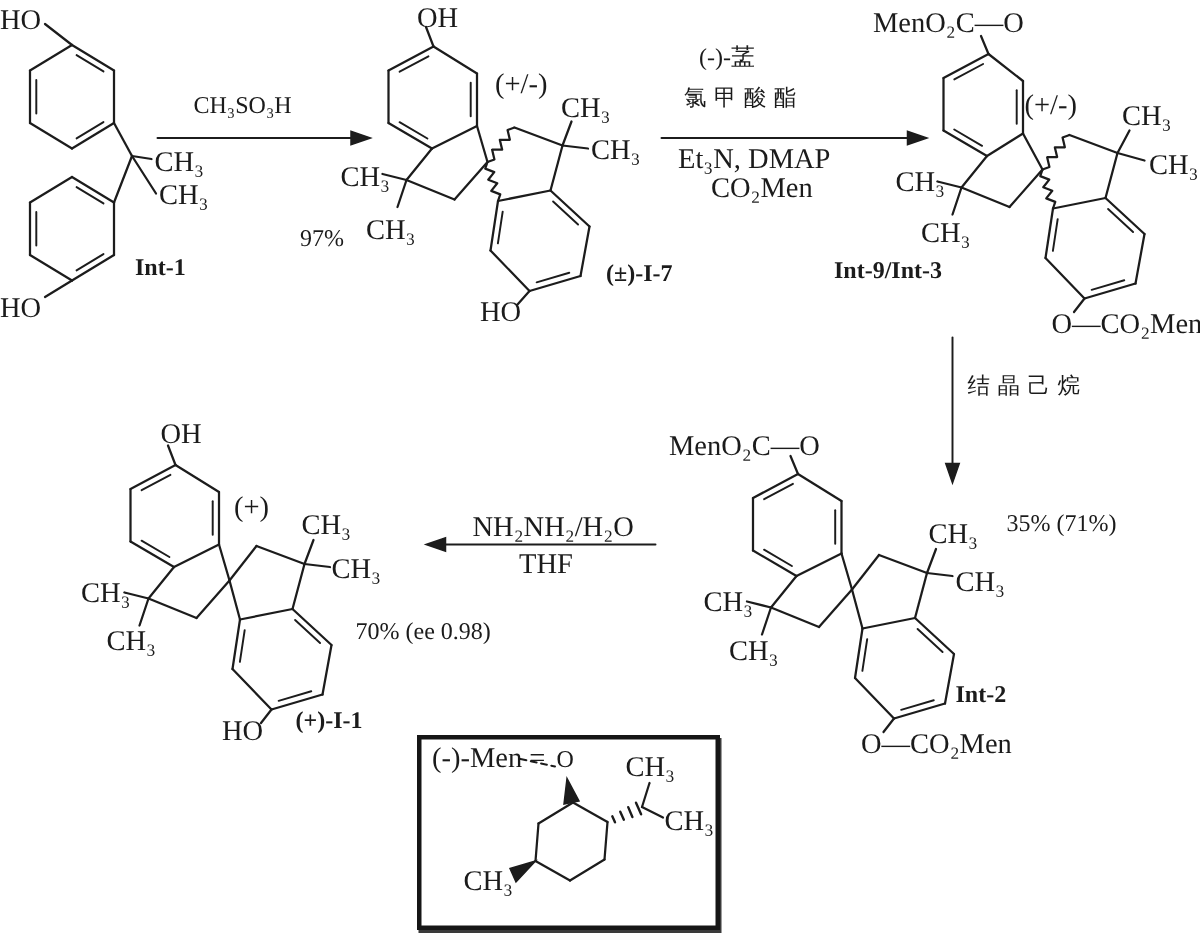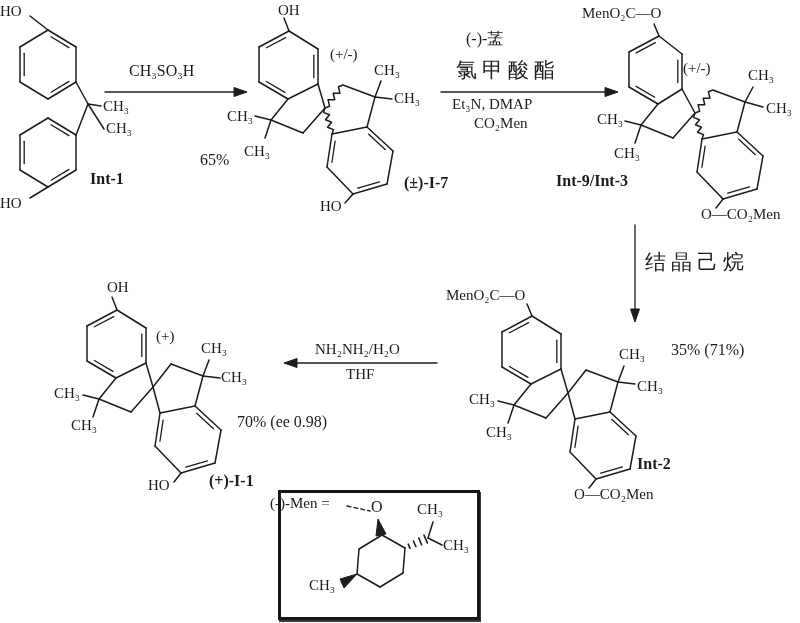--- a/index.html
+++ b/index.html
@@ -1,24 +1,24 @@
 <!DOCTYPE html>
 <html><head>
 <meta charset="utf-8">
 <style>
   html,body{margin:0;padding:0;background:#ffffff;}
   body{
     width:800px;height:623px;position:relative;overflow:hidden;
     font-family:"Liberation Serif","DejaVu Serif",serif;color:#1b1b1b;
   }
   .stage{position:absolute;left:0;top:0;width:800px;height:623px;}
-  .lb{position:absolute;white-space:nowrap;font-size:15px;line-height:1.15;}
+  .lb{position:absolute;white-space:nowrap;font-size:19px;line-height:1.15;}
   .f16{font-size:16px;}
   .b{font-weight:bold;}
-  .cjk{font-size:21px;letter-spacing:5px;}
+  .cjk{font-size:15px;letter-spacing:5px;}
   #legendbox{
     position:absolute;left:278px;top:490px;width:196px;height:124px;
     border:3px solid #161616;box-shadow:1px 2px 0 0 #3a3a3a;
   }
 </style>
 </head>
 <body>
 
 <svg id="bonds" class="stage" viewBox="0 0 800 623">
     <line x1="48" y1="30" x2="20" y2="47" stroke="#1c1c1c" stroke-width="1.5" stroke-linecap="round"></line>
@@ -200,21 +200,21 @@
 
 <div id="legendbox"></div>
 
 <div class="lb" style="left:0px;top:3px">HO</div>
 <div class="lb" style="left:103px;top:98px">CH₃</div>
 <div class="lb" style="left:106px;top:120px">CH₃</div>
 <div class="lb" style="left:0px;top:195px">HO</div>
 <div class="lb f16 b" style="left:90px;top:170px">Int-1</div>
 
 <div class="lb f16" style="left:129px;top:62px">CH₃SO₃H</div>
-<div class="lb f16" style="left:200px;top:151px">65%</div>
+<div class="lb f16" style="left:200px;top:151px">97%</div>
 
 <div class="lb" style="left:278px;top:2px">OH</div>
 <div class="lb" style="left:330px;top:46px">(+/-)</div>
 <div class="lb" style="left:227px;top:108px">CH₃</div>
 <div class="lb" style="left:244px;top:143px">CH₃</div>
 <div class="lb" style="left:374px;top:62px">CH₃</div>
 <div class="lb" style="left:394px;top:90px">CH₃</div>
 <div class="lb" style="left:320px;top:198px">HO</div>
 <div class="lb f16 b" style="left:404px;top:174px">(±)-I-7</div>
 
@@ -247,19 +247,19 @@
 <div class="lb" style="left:346px;top:366px">THF</div>
 <div class="lb f16" style="left:237px;top:413px">70% (ee 0.98)</div>
 
 <div class="lb" style="left:107px;top:279px">OH</div>
 <div class="lb" style="left:156px;top:328px">(+)</div>
 <div class="lb" style="left:54px;top:385px">CH₃</div>
 <div class="lb" style="left:71px;top:417px">CH₃</div>
 <div class="lb" style="left:201px;top:340px">CH₃</div>
 <div class="lb" style="left:221px;top:369px">CH₃</div>
 <div class="lb" style="left:148px;top:477px">HO</div>
-<div class="lb f16 b" style="left:209px;top:472px">(+)-I-1</div>
-
-<div class="lb" style="left:270px;top:495px">(-)-Men =</div>
+<div class="lb f16 b" style="left:197px;top:472px">(+)-I-1</div>
+
+<div class="lb" style="left:288px;top:495px">(-)-Men =</div>
 <div class="lb f16" style="left:371px;top:498px">O</div>
 <div class="lb" style="left:417px;top:501px">CH₃</div>
 <div class="lb" style="left:443px;top:537px">CH₃</div>
 <div class="lb" style="left:309px;top:577px">CH₃</div>
 
 </body></html>

